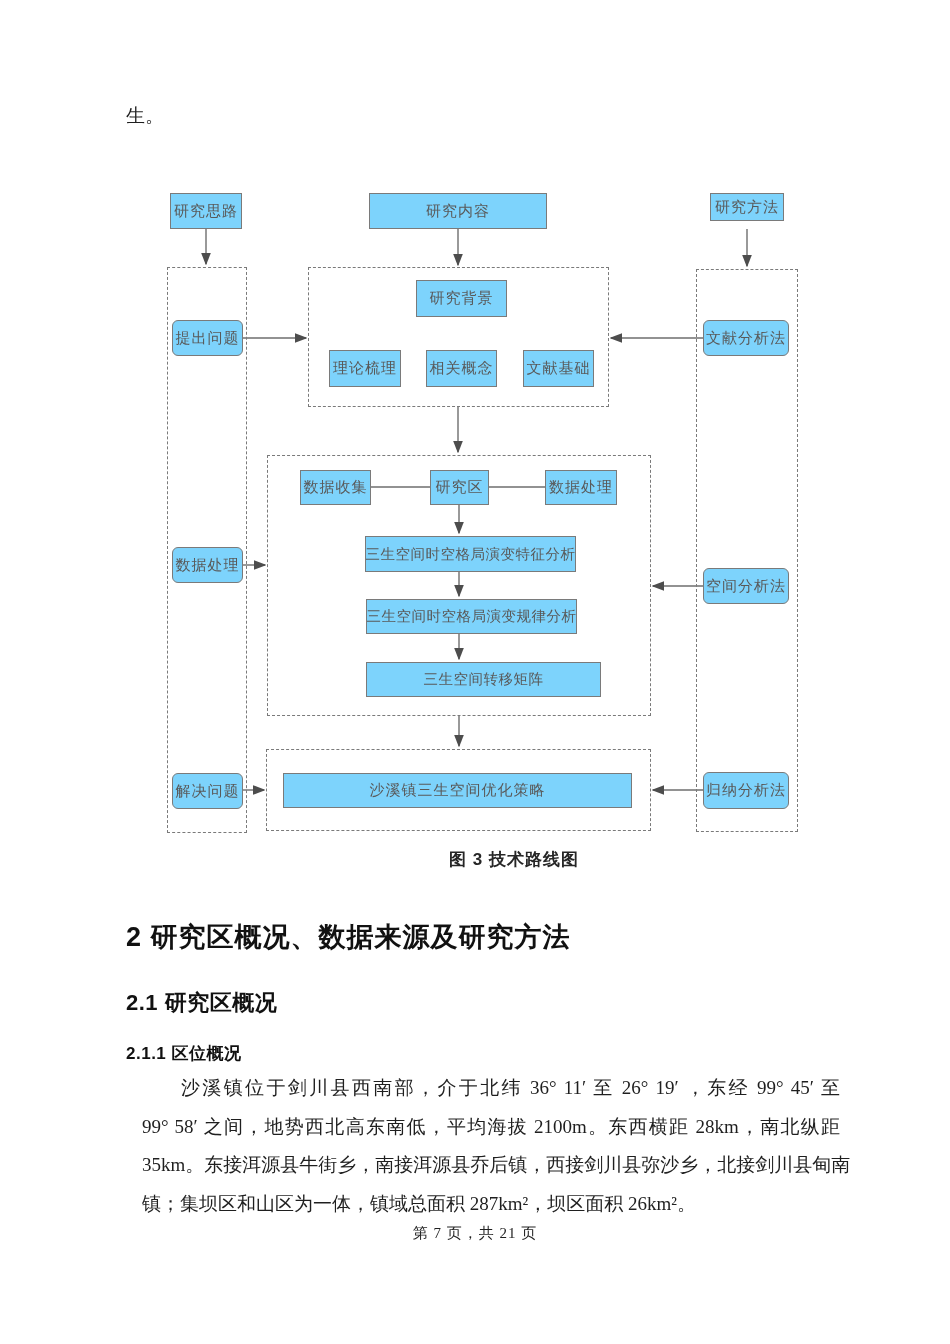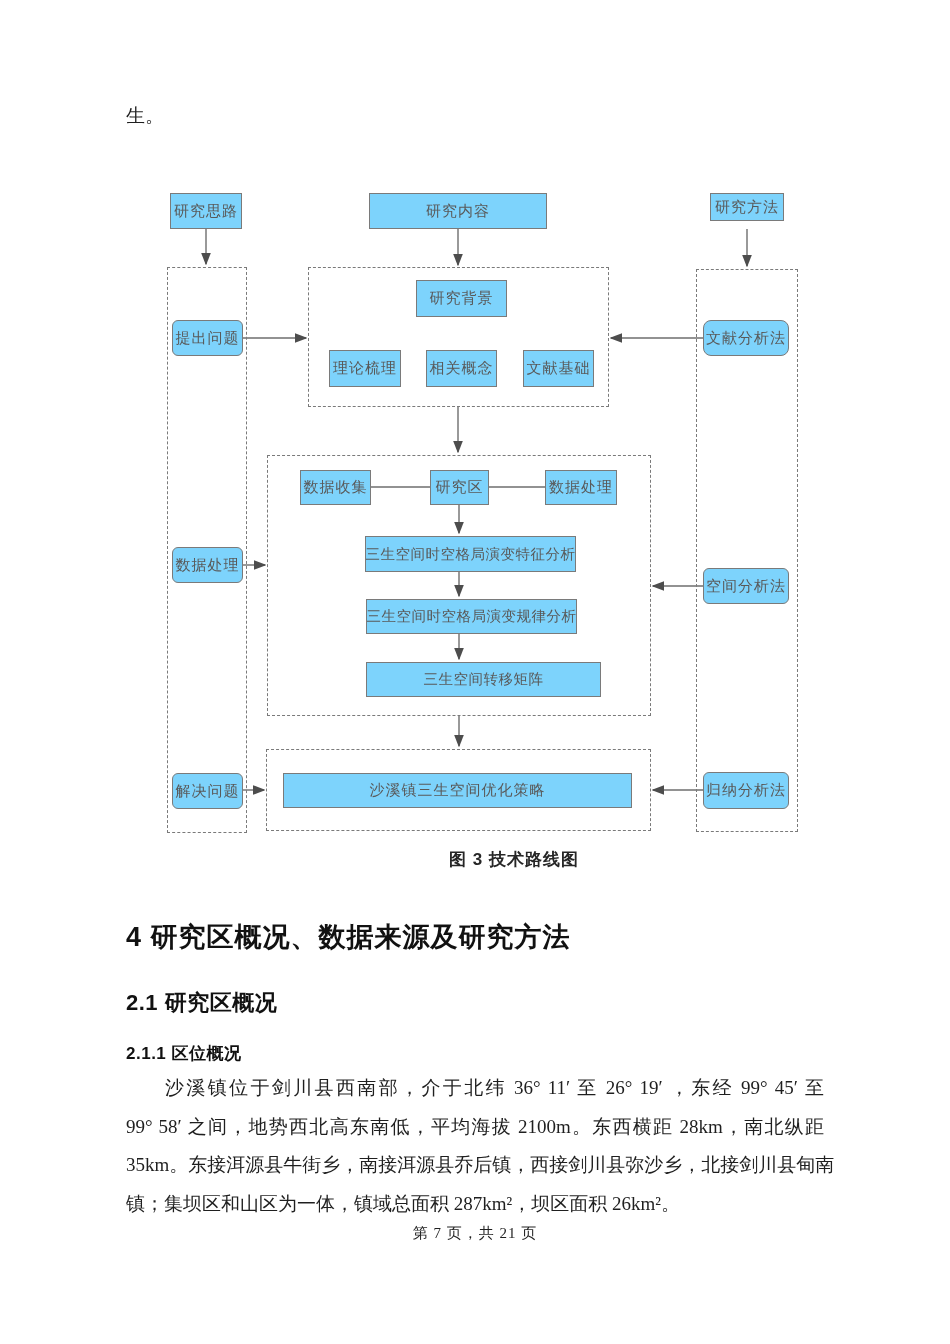--- a/index.html
+++ b/index.html
@@ -39,21 +39,21 @@
     font-family:"Liberation Sans", sans-serif;font-weight:bold;font-size:17px;
     color:#111;letter-spacing:0.5px;white-space:nowrap;
   }
   .toptext{
     position:absolute;left:126px;top:103px;font-size:19px;color:#1f1f1f;
   }
   .para{position:absolute;left:126px;top:1069px;width:698px;
     font-size:19px;color:#1f1f1f;}
   .pline{
     height:38.5px;line-height:38.5px;width:698px;
-    text-align:justify;text-align-last:justify;white-space:nowrap;
+    text-align:justify;text-align-last:justify;white-space:nowrap;margin-left:16px;
   }
   .pline.first{text-indent:39px;}
   .pline.last{text-align-last:left;}
   .pagefooter{
     position:absolute;left:0;top:1224px;width:950px;text-align:center;
     font-size:15px;color:#1f1f1f;letter-spacing:1px;
   }
 </style>
 </head>
 <body>
@@ -97,42 +97,42 @@
     <div class="dash" style="left:696px;top:269px;width:102px;height:563px;"></div>
 
     <div class="box" style="left:170px;top:193px;width:72px;height:36px;">研究思路</div>
     <div class="box" style="left:369px;top:193px;width:178px;height:36px;">研究内容</div>
     <div class="box" style="left:710px;top:193px;width:74px;height:28px;">研究方法</div>
 
     <div class="rbox" style="left:172px;top:320px;width:71px;height:36px;">提出问题</div>
     <div class="rbox" style="left:172px;top:547px;width:71px;height:36px;">数据处理</div>
     <div class="rbox" style="left:172px;top:773px;width:71px;height:36px;">解决问题</div>
 
-    <div class="rbox" style="left:703px;top:320px;width:86px;height:36px;border-radius:8px;">文献分析法</div>
+    <div class="rbox" style="left:703px;top:320px;width:86px;height:36px;">文献分析法</div>
     <div class="rbox" style="left:703px;top:568px;width:86px;height:36px;">空间分析法</div>
     <div class="rbox" style="left:703px;top:772px;width:86px;height:37px;">归纳分析法</div>
 
     <div class="box" style="left:416px;top:280px;width:91px;height:37px;">研究背景</div>
     <div class="box" style="left:329px;top:350px;width:72px;height:37px;">理论梳理</div>
     <div class="box" style="left:426px;top:350px;width:71px;height:37px;">相关概念</div>
     <div class="box" style="left:523px;top:350px;width:71px;height:37px;">文献基础</div>
 
     <div class="box" style="left:300px;top:470px;width:71px;height:35px;">数据收集</div>
     <div class="box" style="left:430px;top:470px;width:59px;height:35px;">研究区</div>
     <div class="box" style="left:545px;top:470px;width:72px;height:35px;">数据处理</div>
     <div class="box small" style="left:365px;top:536px;width:211px;height:36px;">三生空间时空格局演变特征分析</div>
     <div class="box small" style="left:366px;top:599px;width:211px;height:35px;">三生空间时空格局演变规律分析</div>
     <div class="box small" style="left:366px;top:662px;width:235px;height:35px;">三生空间转移矩阵</div>
 
     <div class="box" style="left:283px;top:773px;width:349px;height:35px;">沙溪镇三生空间优化策略</div>
 
     <div class="caption" style="left:449px;top:848px;">图 3 技术路线图</div>
   </div>
 
-  <div class="h1">4  研究区概况、数据来源及研究方法</div>
+  <div class="h1">2  研究区概况、数据来源及研究方法</div>
   <div class="h2">2.1 研究区概况</div>
   <div class="h3">2.1.1 区位概况</div>
 
   <div class="para">
     <div class="pline first">沙溪镇位于剑川县西南部，介于北纬 36° 11′ 至 26° 19′ ，东经 99° 45′ 至</div>
     <div class="pline">99° 58′ 之间，地势西北高东南低，平均海拔 2100m。东西横距 28km，南北纵距</div>
     <div class="pline">35km。东接洱源县牛街乡，南接洱源县乔后镇，西接剑川县弥沙乡，北接剑川县甸南</div>
     <div class="pline last">镇；集坝区和山区为一体，镇域总面积 287km²，坝区面积 26km²。</div>
   </div>
 

